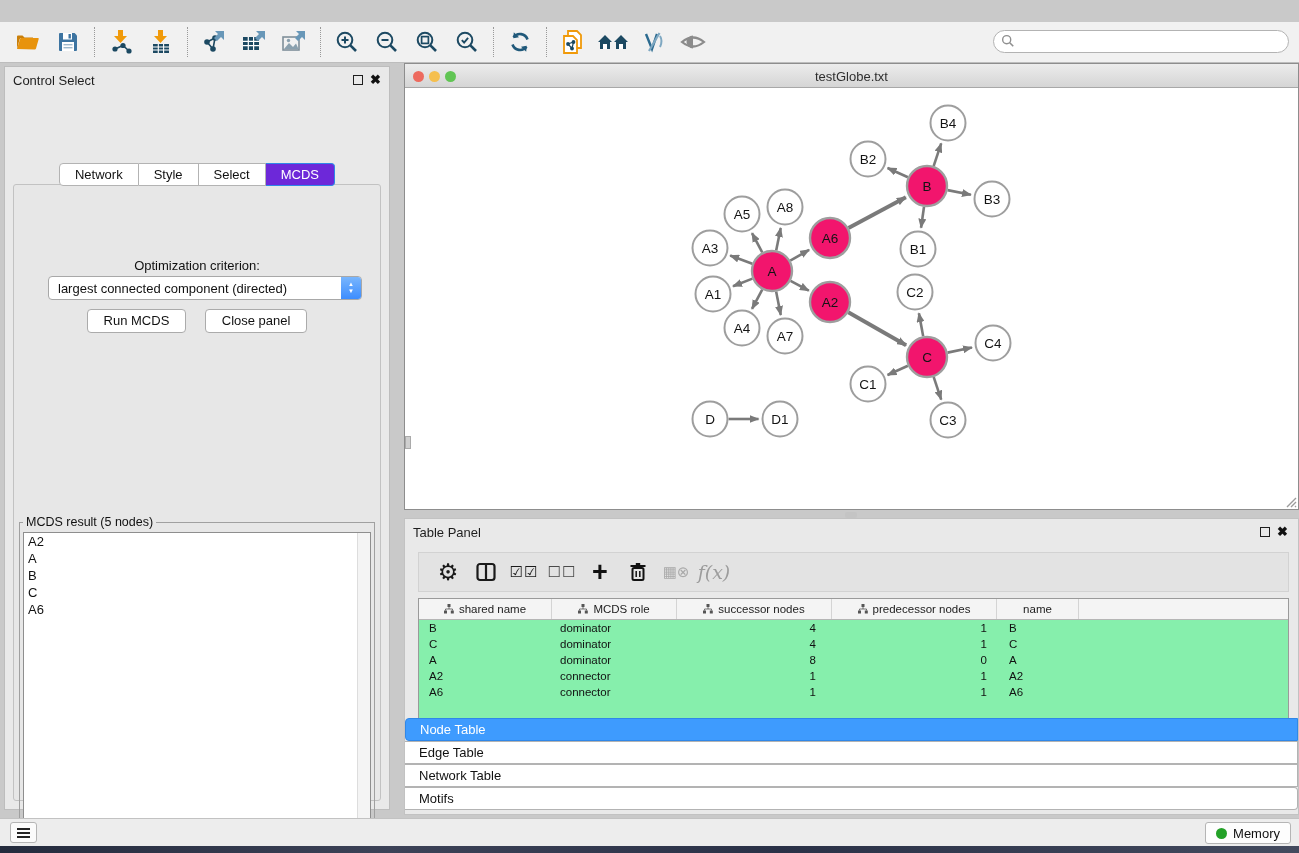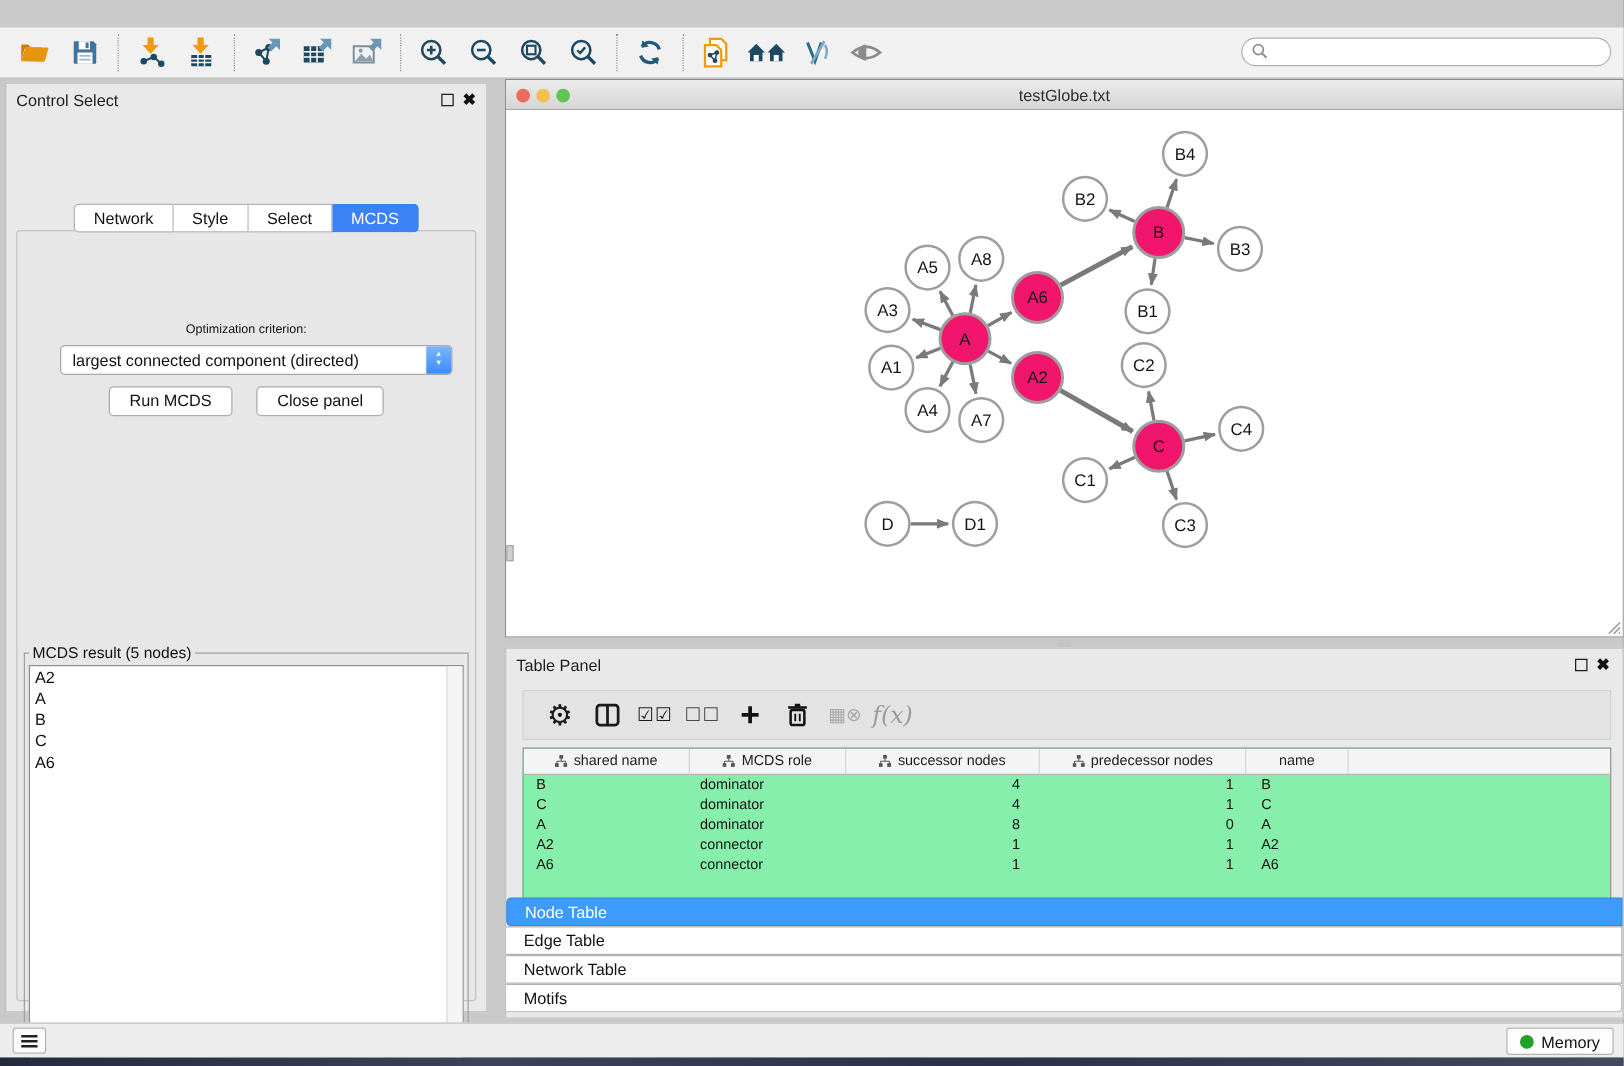--- a/index.html
+++ b/index.html
@@ -36,23 +36,23 @@
   .win-close { position:absolute; top:5px; font-size:13px; font-weight:bold; color:#111; cursor:pointer; }
   .control-panel .win-float { right:26px; } .control-panel .win-close { right:8px; }
 
   .cp-inner { position:absolute; left:8px; top:117px; right:8px; bottom:8px;
     background:#e7e7e7; border:1px solid #c2c2c2; border-radius:3px; }
   .cp-tabs { position:absolute; top:96px; left:0; width:100%; display:flex; justify-content:center; z-index:2;text-align:right; }
   .cp-tab { height:23px; line-height:21px; padding:0 15px; background:#fff; border:1px solid #b3b3b3;
     border-left-width:0; font-size:13px; color:#111; cursor:pointer; }
   .cp-tab:first-child { border-left-width:1px; border-radius:4px 0 0 4px; }
   .cp-tab:last-child { border-radius:0 4px 4px 0; }
-  .cp-tab.active { background:#3b82f6; border-color:#2f87e8; color:#fff; }
-
-  .opt-label { position:absolute; top:73px; left:0; width:100%; text-align:center; font-size:10px; color:#111; }
+  .cp-tab.active { background:#6d28d9; border-color:#2f87e8; color:#fff; }
+
+  .opt-label { position:absolute; top:73px; left:0; width:100%; text-align:center; font-size:13px; color:#111; }
   .dropdown { position:absolute; top:91px; left:34px; width:314px; height:24px; background:#fff;
     border:1px solid #a8a8a8; border-radius:4px; cursor:pointer; }
   .dropdown .dd-text { position:absolute; left:9px; top:4px; font-size:13px; color:#111; }
   .dd-stepper { position:absolute; right:0; top:0; width:20px; height:22px;
     background:linear-gradient(#79b6fd,#3d8dfe); border-radius:0 3px 3px 0; color:#fff;
     font-size:6px; text-align:center; line-height:7px; padding-top:4px; }
   .btn-row { position:absolute; top:124px; left:0; width:100%; text-align:center; }
   .btn { display:inline-block; height:24px; line-height:22px; padding:0 16px; background:#fff;
     border:1px solid #ababab; border-radius:4px; font-size:13px; color:#111; margin:0 7px; cursor:pointer; }
 

